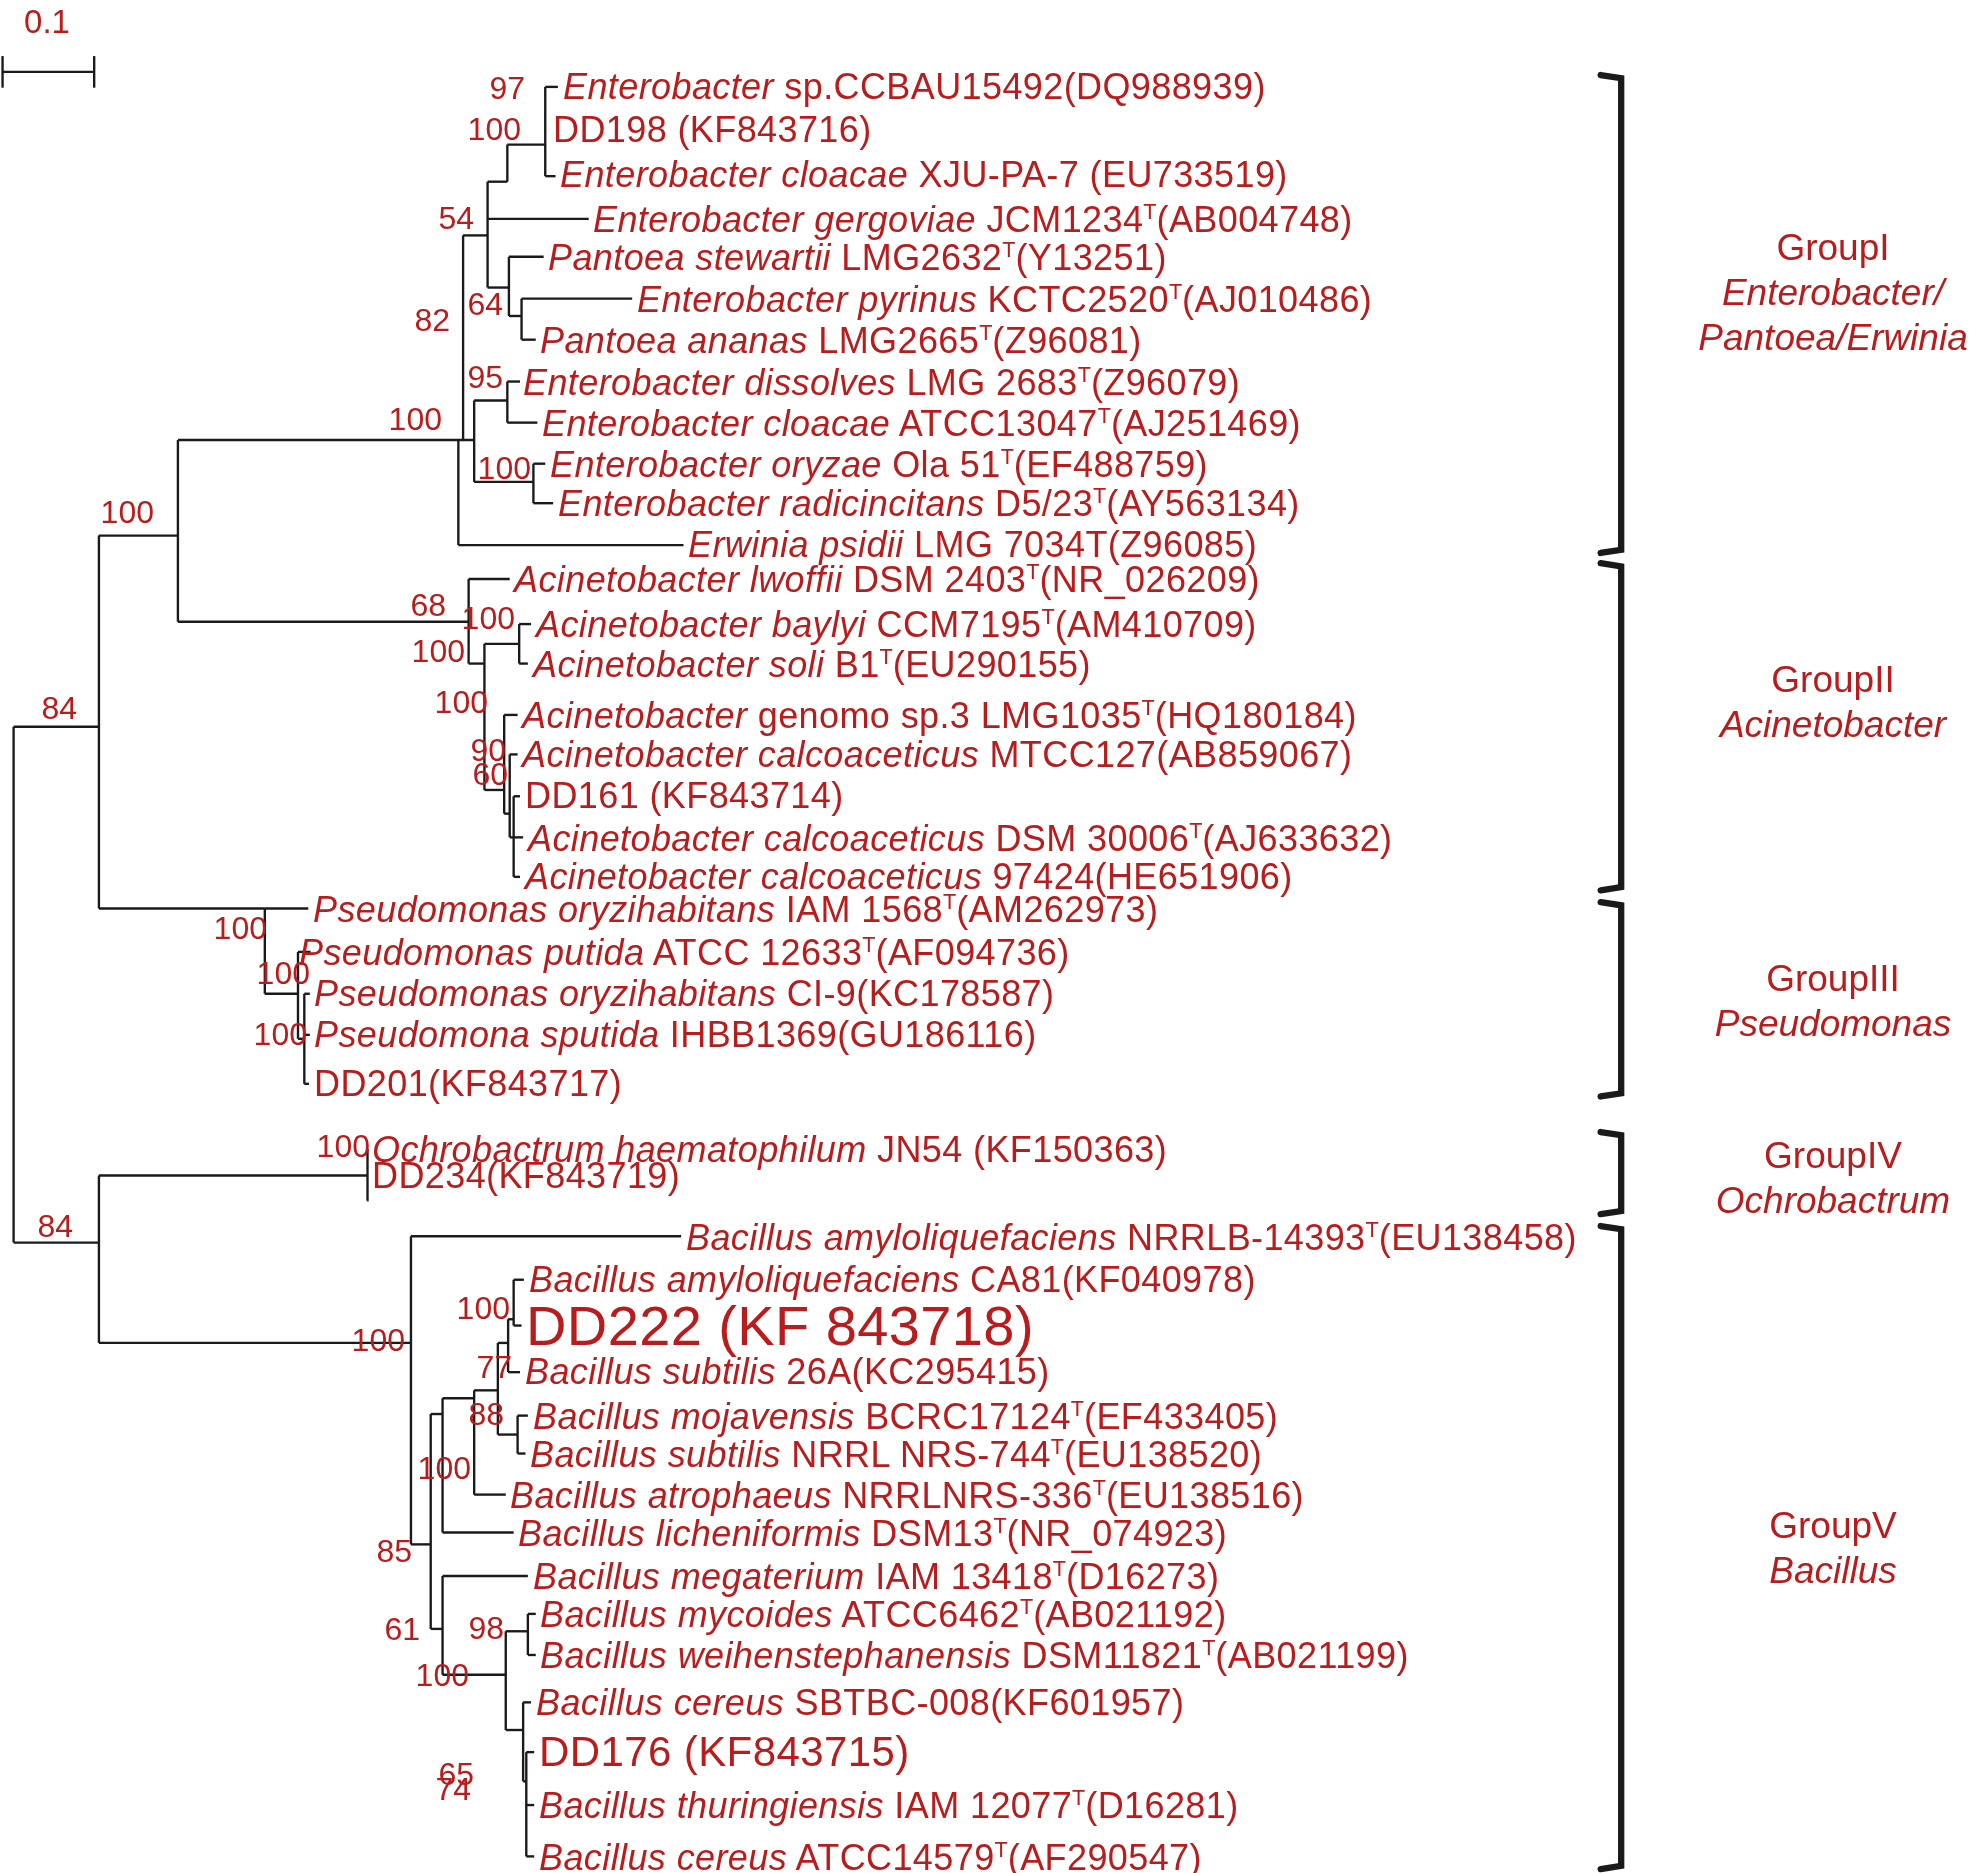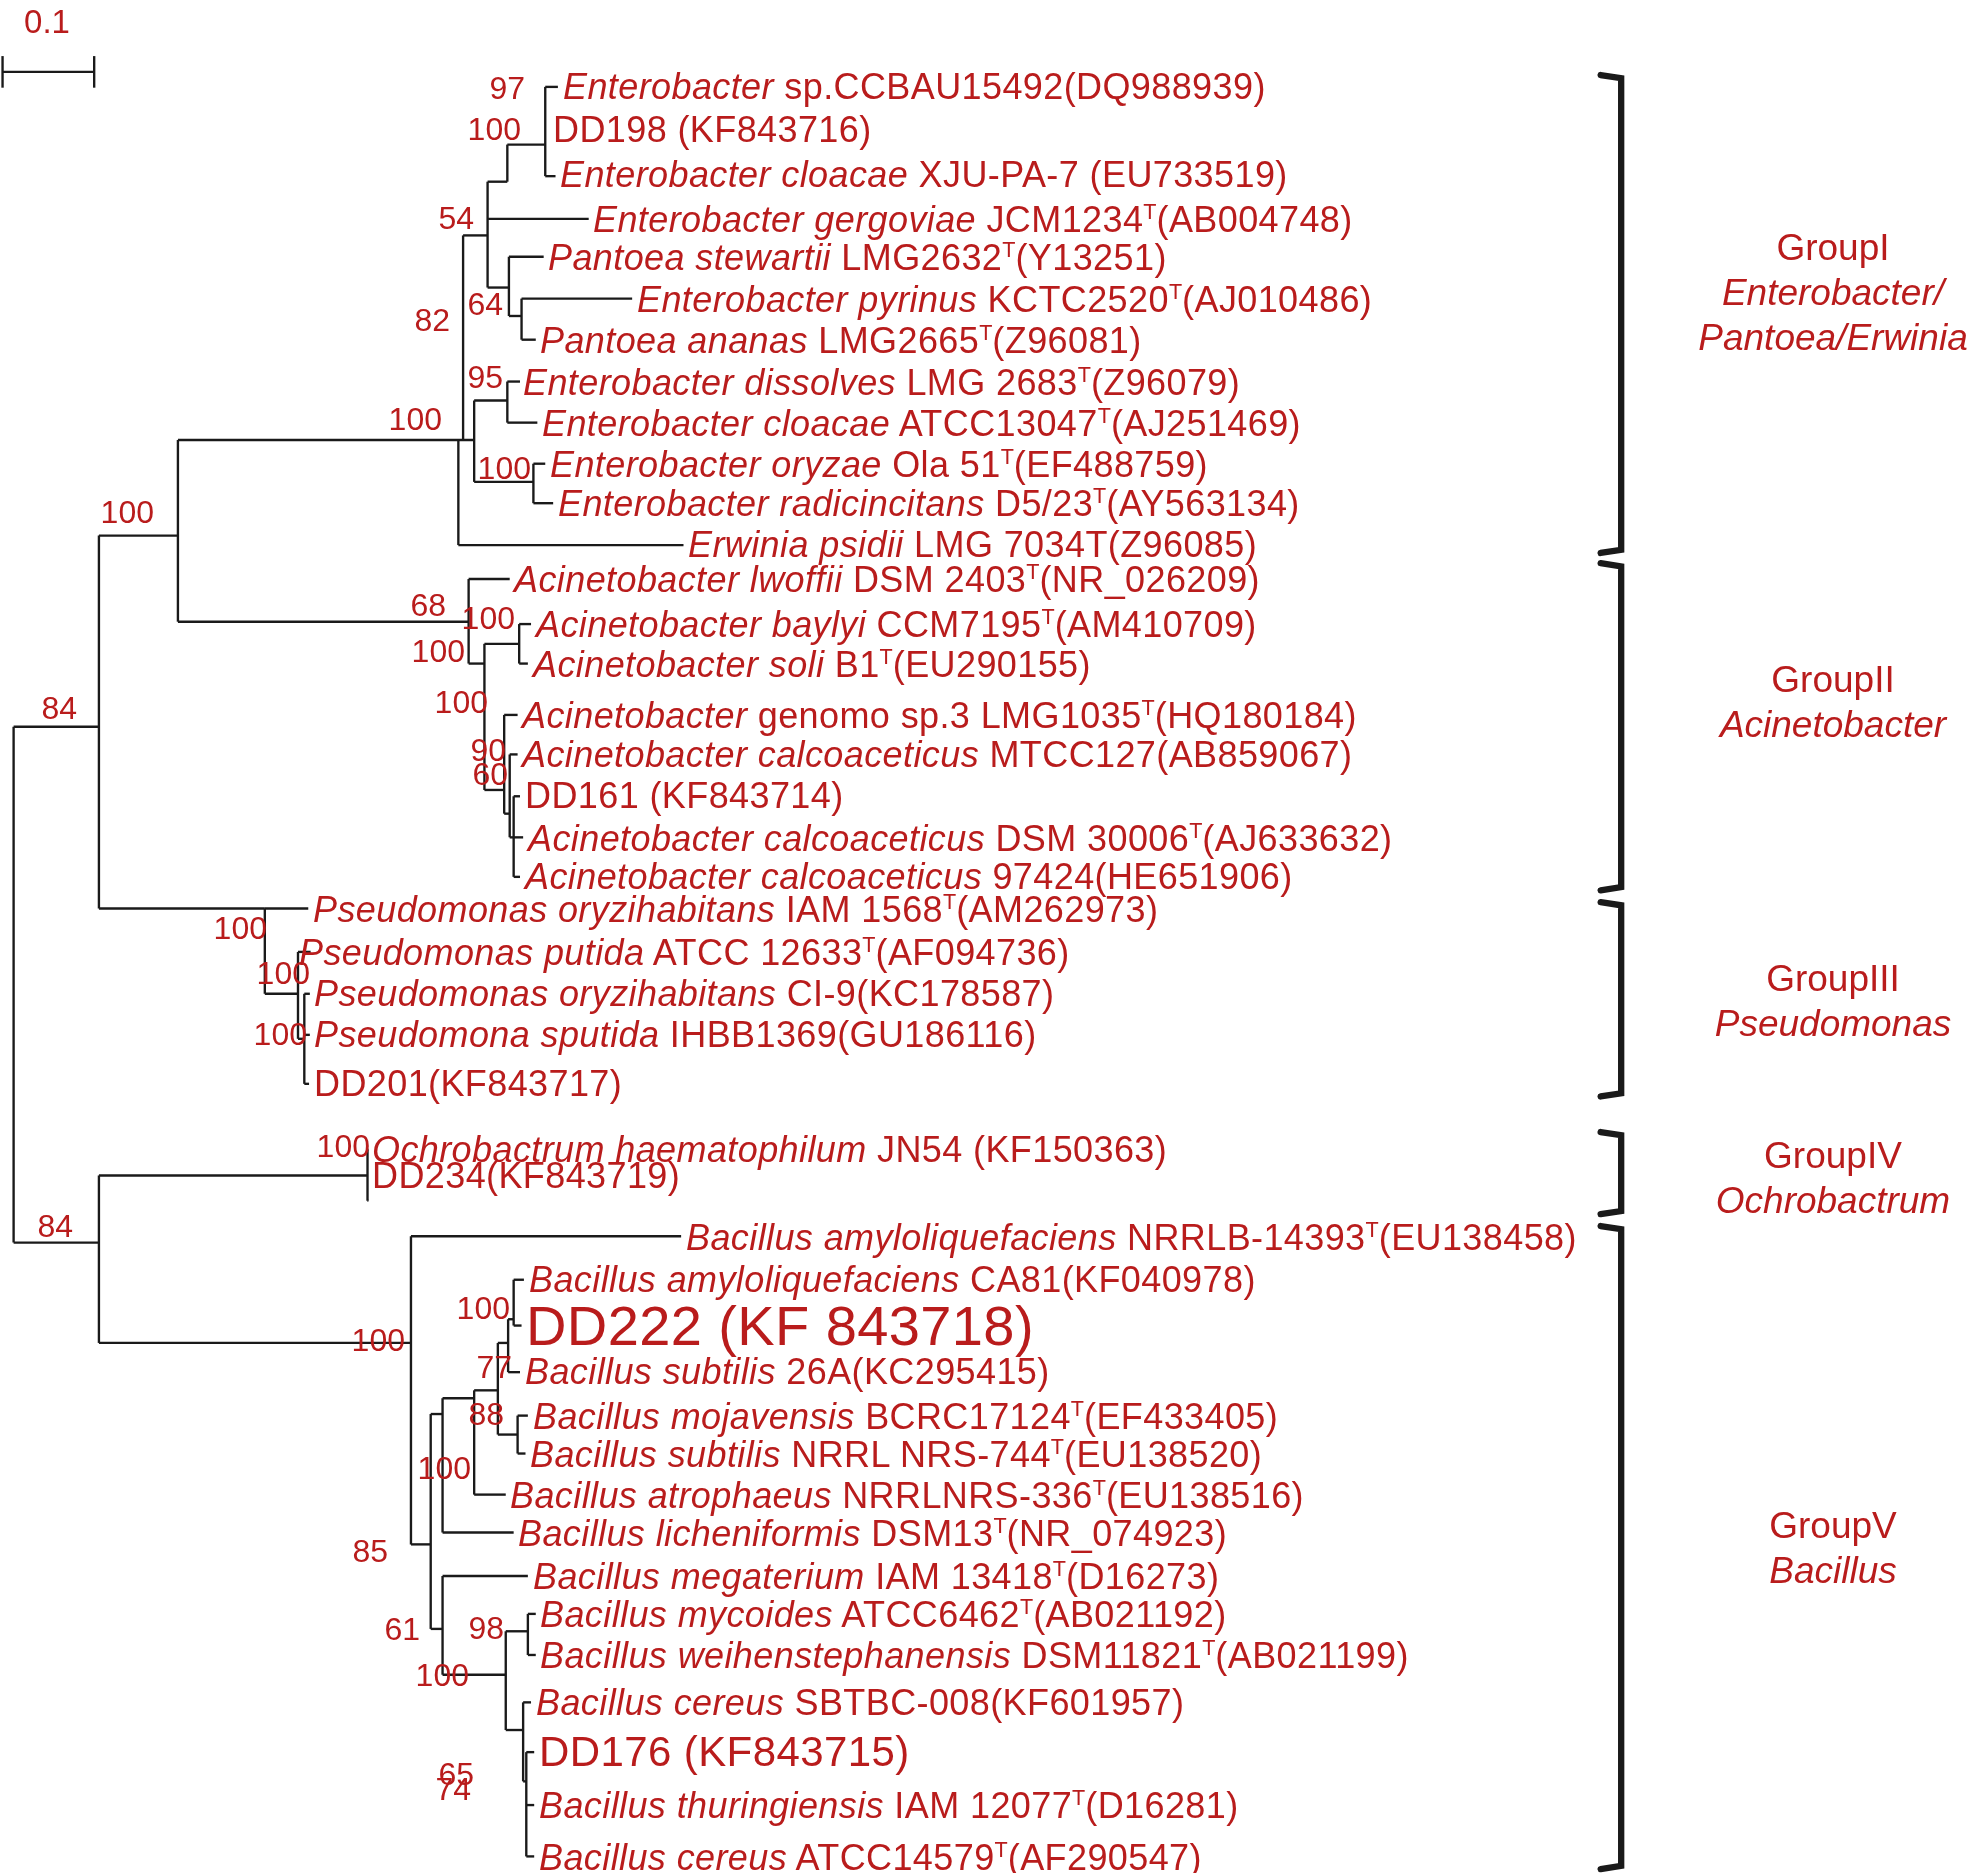--- a/index.html
+++ b/index.html
@@ -243,21 +243,21 @@
       <div class="bootstrap" style="left: 267px; top: 928px;">100</div>
       <div class="bootstrap" style="left: 310px; top: 973px;">100</div>
       <div class="bootstrap" style="left: 307px; top: 1034px;">100</div>
       <div class="bootstrap" style="left: 73px; top: 1226px;">84</div>
       <div class="bootstrap" style="left: 370px; top: 1146px;">100</div>
       <div class="bootstrap" style="left: 405px; top: 1340px;">100</div>
       <div class="bootstrap" style="left: 510px; top: 1308px;">100</div>
       <div class="bootstrap" style="left: 512px; top: 1367px;">77</div>
       <div class="bootstrap" style="left: 504px; top: 1414px;">88</div>
       <div class="bootstrap" style="left: 471px; top: 1468px;">100</div>
-      <div class="bootstrap" style="left: 388px; top: 1551px;">85</div>
+      <div class="bootstrap" style="left: 412px; top: 1551px;">85</div>
       <div class="bootstrap" style="left: 420px; top: 1629px;">61</div>
       <div class="bootstrap" style="left: 504px; top: 1628px;">98</div>
       <div class="bootstrap" style="left: 469px; top: 1675px;">100</div>
       <div class="bootstrap" style="left: 474px; top: 1730px; margin-top: 44px;">65</div>
       <div class="bootstrap" style="left: 471px; top: 1789px;">74</div>
     </div>
   <div id="group-label-layer">
       <div class="group-label" style="left: 1833px; top: 225px;">
         <div>GroupI</div>
         <div class="gsub">Enterobacter/</div>

